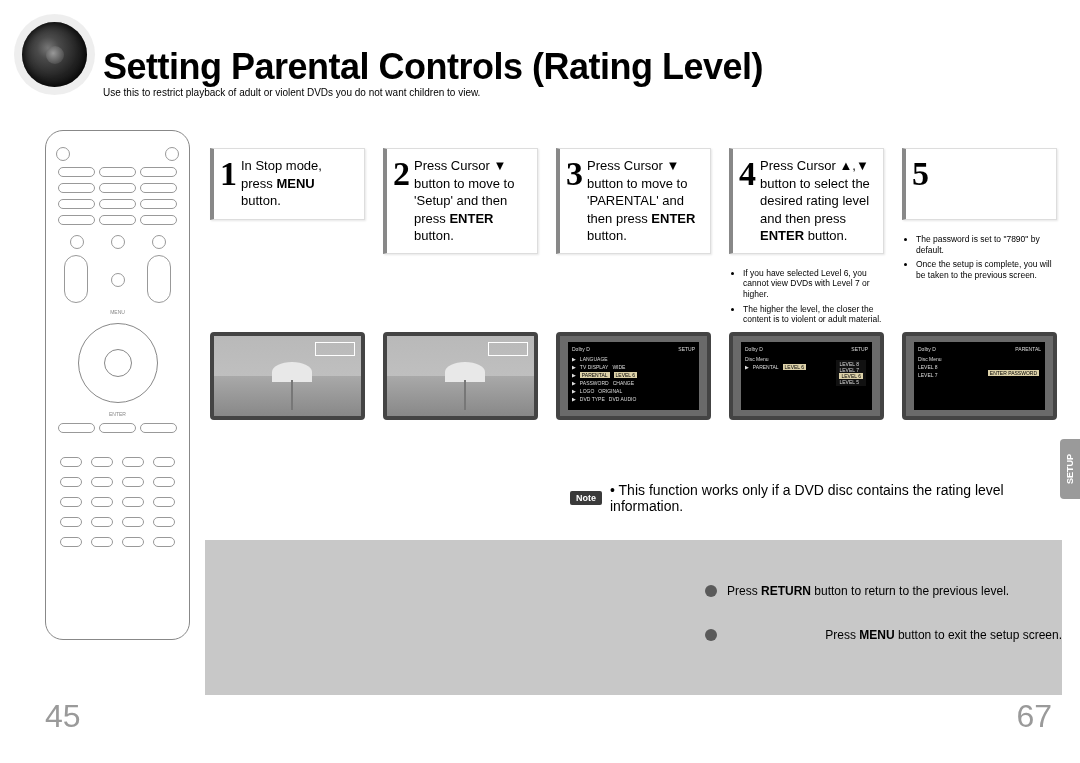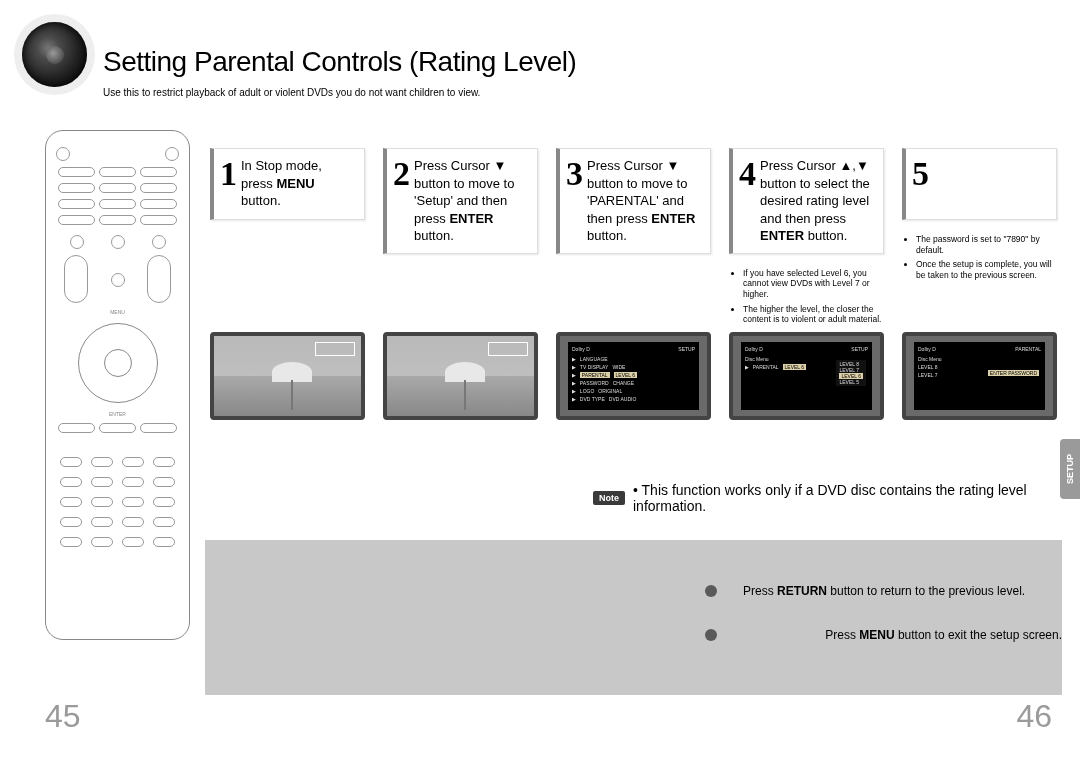--- a/index.html
+++ b/index.html
@@ -11,21 +11,21 @@
     border-radius:50%;
     background:radial-gradient(circle at 40% 40%, #777 0%, #4a4a4a 20%, #222 55%, #000 100%);
     box-shadow:inset 0 0 10px #000, 0 0 0 8px rgba(200,200,200,0.3);
   }
   .speaker::after{
     content:""; position:absolute; left:50%; top:50%; width:18px; height:18px;
     border-radius:50%; background:radial-gradient(circle at 40% 40%,#999,#333);
     transform:translate(-50%,-50%);
   }
 
-  .title { position:absolute; left:103px; top:46px; font-size:28px; font-weight:normal; color:#000; letter-spacing:-0.5px; }
+  .title { position:absolute; left:103px; top:46px; font-size:36px; font-weight:bold; color:#000; letter-spacing:-0.5px; }
   .subtitle { position:absolute; left:103px; top:87px; font-size:10px; color:#000; }
 
   
   .remote {
     position:absolute; left:45px; top:130px; width:145px; height:510px;
     border:1.5px solid #888; border-radius:18px; background:#fff;
   }
   .remote .btn-row { display:flex; justify-content:space-around; margin:6px 10px; }
   .remote .pill { border:1px solid #999; border-radius:8px; height:10px; flex:1; margin:0 2px; }
   .remote .circle { border:1px solid #999; border-radius:50%; width:14px; height:14px; }
@@ -74,34 +74,34 @@
   .shot.menu .screen {
     position:absolute; left:8px; right:8px; top:6px; bottom:6px; background:#000;
     display:flex; flex-direction:column; font-size:5px; color:#ddd; padding:4px;
   }
   .shot.menu .screen .hdr { display:flex; justify-content:space-between; font-size:5px; margin-bottom:3px; }
   .shot.menu .screen .row { display:flex; gap:4px; margin:1px 0; }
   .shot.menu .screen .hl { background:#dcd1a8; color:#000; padding:0 2px; }
 
   
   .note { position:absolute; left:570px; top:482px; display:flex; align-items:center; gap:8px; }
-  .note-badge { background:#3a3a3a; color:#fff; font-size:9px; font-weight:bold; padding:2px 6px; border-radius:2px;margin-left:23px; }
+  .note-badge { background:#3a3a3a; color:#fff; font-size:9px; font-weight:bold; padding:2px 6px; border-radius:2px; }
   .note-text { font-size:14px; }
 
   
   .setup-tab {
     position:absolute; right:0; top:439px; width:20px; height:60px; background:#9a9a9a;
     color:#fff; font-size:9px; font-weight:bold; writing-mode:vertical-rl; text-align:center;
     display:flex; align-items:center; justify-content:center; transform:rotate(180deg);
     border-radius:0 4px 4px 0;
   }
 
   
   .bottom { position:absolute; left:205px; right:18px; top:540px; height:155px; background:#c8c8c8; }
-  .bottom .line { display:flex; align-items:center; gap:26px; margin-left:500px; }
+  .bottom .line { display:flex; align-items:center; gap:10px; margin-left:500px; }
   .bottom .dot { width:12px; height:12px; border-radius:50%; background:#5a5a5a; }
   .bottom .txt { font-size:12px; }
   .bottom .l1 { margin-top:44px; }
   .bottom .l2 { margin-top:30px;justify-content:space-between; }
 
   
   .pg-left { position:absolute; left:45px; bottom:28px; font-size:32px; color:#9a9a9a; font-weight:300; font-family:Arial;text-align:center; }
   .pg-right { position:absolute; right:28px; bottom:28px; font-size:32px; color:#9a9a9a; font-weight:300; font-family:Arial; }
 </style>
 </head>
@@ -331,13 +331,13 @@
     <div class="dot"></div>
     <div class="txt"><span>Press </span><b>RETURN</b><span> button to return to the previous level.</span></div>
   </div>
   <div class="line l2">
     <div class="dot"></div>
     <div class="txt"><span>Press </span><b>MENU</b><span> button to exit the setup screen.</span></div>
   </div>
 </div>
 
 <div class="pg-left">45</div>
-<div class="pg-right">46</div>
+<div class="pg-right">67</div>
 
 </body></html>

